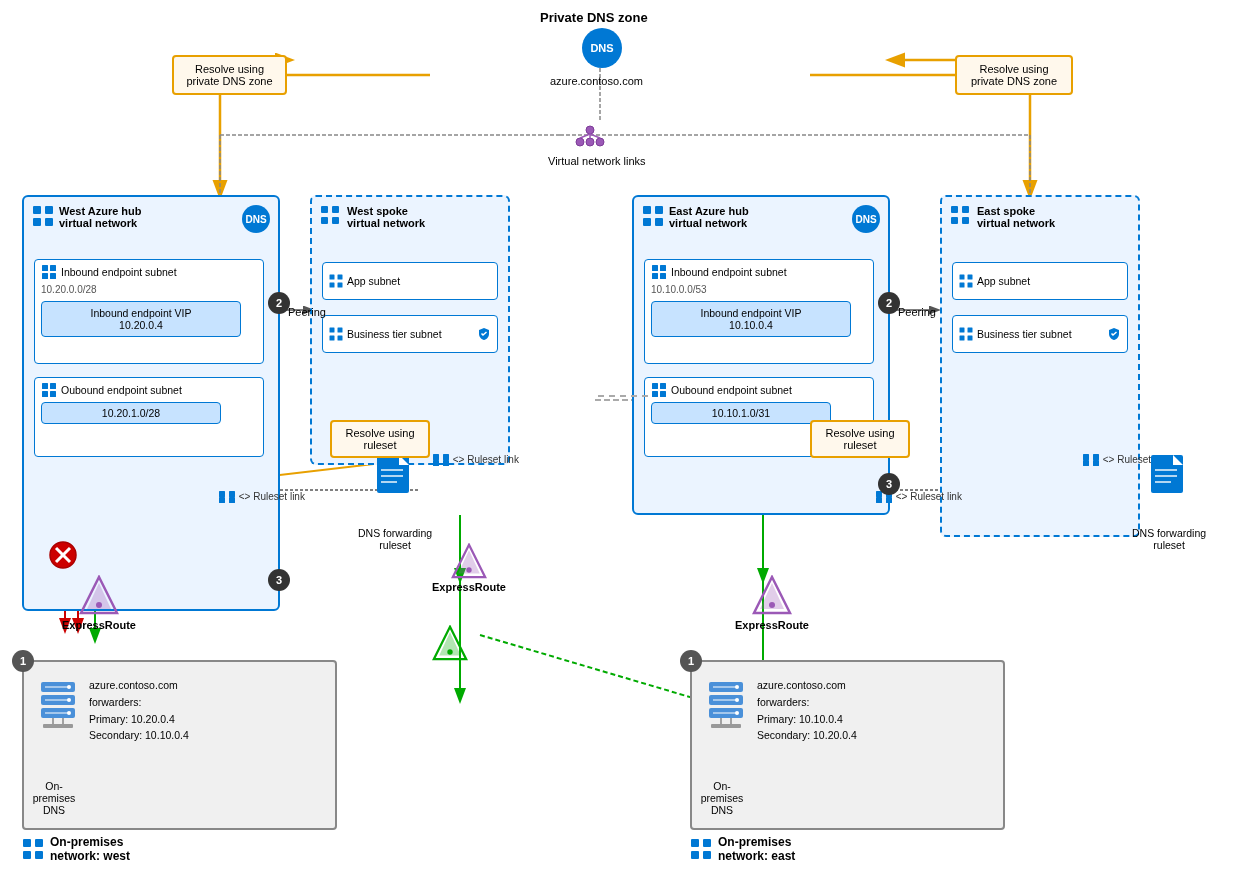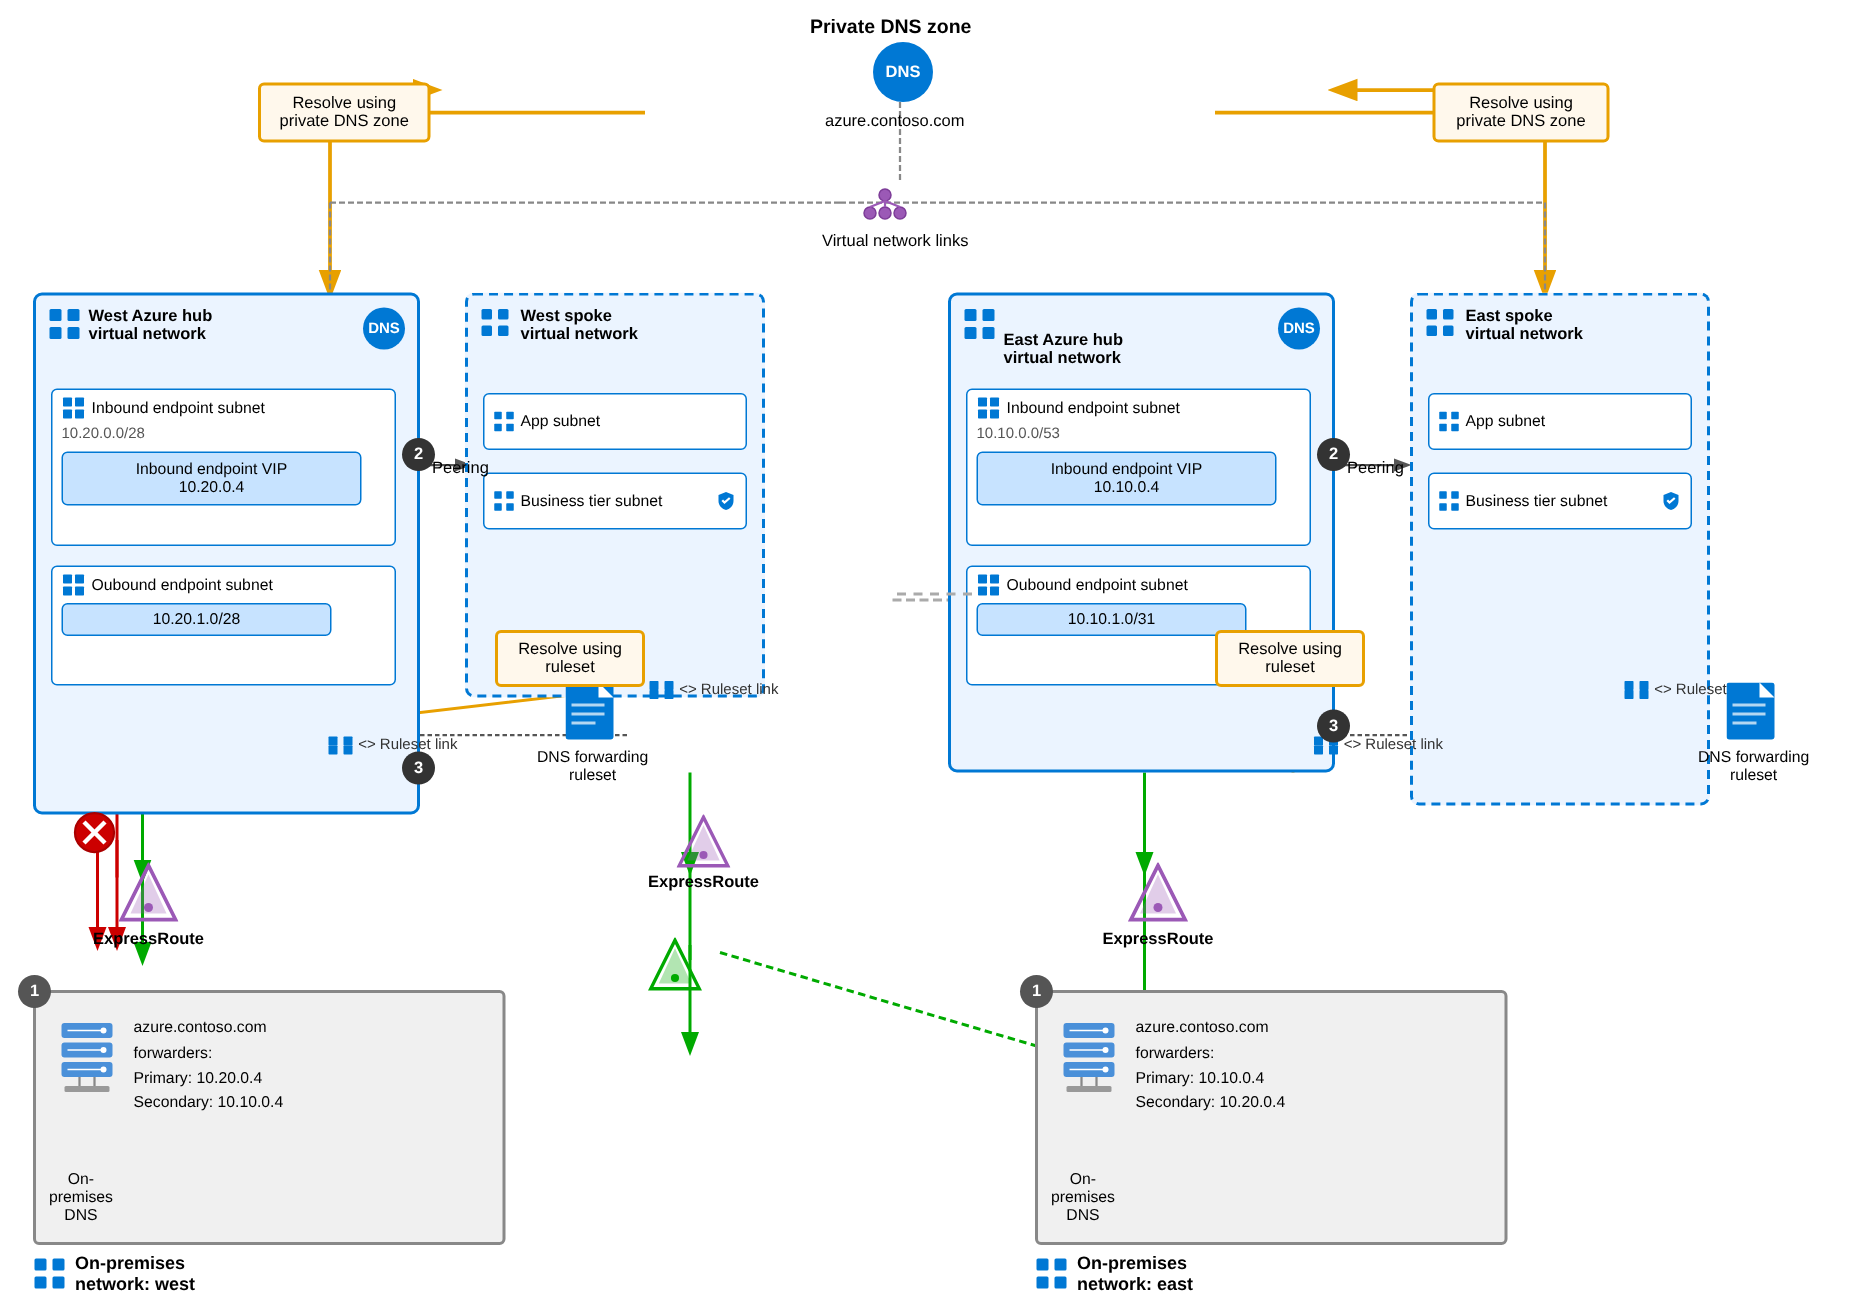--- a/index.html
+++ b/index.html
@@ -77,21 +77,21 @@
     }
     
     .vnet-container {
       position: absolute;
       border: 2px solid #0078D4;
       border-radius: 6px;
       background: #EBF4FF;
     }
     .west-hub {
       top: 195px; left: 22px;
-      width: 258px; height: 348px;
+      width: 258px; height: 416px;
     }
     .west-spoke {
       top: 195px; left: 310px;
       width: 200px; height: 270px; text-decoration: underline;
     }
     .east-hub {
       top: 195px; left: 632px;
       width: 258px; height: 320px;
     }
     .east-spoke {
@@ -155,20 +155,21 @@
       z-index: 5;
     }
     
     .dns-forward-box {
       position: absolute;
       display: flex;
       flex-direction: column;
       align-items: center;
       font-size: 11px;
       text-align: center;
+      gap: 28px;
     }
     
     .onprem-box {
       position: absolute;
       border: 2px solid #888;
       border-radius: 4px;
       background: #F0F0F0;
     }
     
     .peering-label {
@@ -379,21 +380,21 @@
 
   <div class="vnet-container east-hub">
     <div style="position:absolute; top:8px; left:8px;">
       <svg width="22" height="22" viewBox="0 0 22 22">
         <rect x="1" y="1" width="8" height="8" fill="#0078D4" rx="1"></rect>
         <rect x="13" y="1" width="8" height="8" fill="#0078D4" rx="1"></rect>
         <rect x="1" y="13" width="8" height="8" fill="#0078D4" rx="1"></rect>
         <rect x="13" y="13" width="8" height="8" fill="#0078D4" rx="1"></rect>
       </svg>
     </div>
-    <div style="position:absolute; top:24px; left:35px; font-weight:bold; font-size:11px;">East Azure hub<br>virtual network</div>
+    <div style="position:absolute; top:8px; left:35px; font-weight:bold; font-size:11px;">East Azure hub<br>virtual network</div>
 
     <div class="dns-badge" style="top:8px; right:8px;">DNS</div>
 
     <div class="badge" style="top:95px; right:-12px;">2</div>
 
     <div class="subnet-box" style="top:62px; left:10px; width:230px; height:105px;">
       <div style="display:flex; align-items:center; gap:4px; margin-bottom:4px;">
         <svg width="16" height="16" viewBox="0 0 16 16">
             <rect x="1" y="1" width="6" height="6" fill="#0078D4" rx="0.5"></rect>
             <rect x="9" y="1" width="6" height="6" fill="#0078D4" rx="0.5"></rect>

